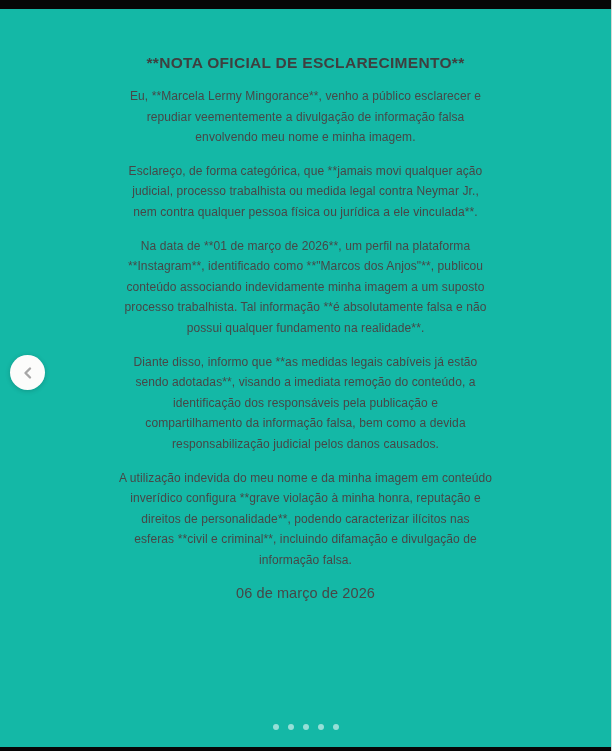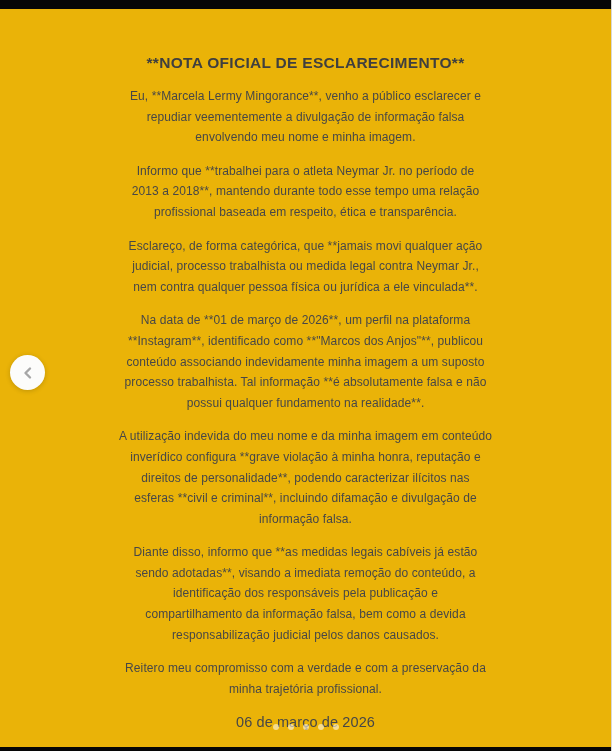--- a/index.html
+++ b/index.html
@@ -1,21 +1,21 @@
 <!DOCTYPE html>
 <html lang="pt"><head>
 <meta charset="utf-8">
 <style>
   html, body { margin: 0; padding: 0; background: #000; }
   .screen {
     position: relative;
     width: 612px;
     height: 751px;
     margin: 0 auto;
-    background: #eab308;
+    background: #14b8a6;
     overflow: hidden;
     box-sizing: border-box;
     border-right: 1px solid #d8d7d5;
     font-family: "Liberation Sans", sans-serif;
   }
   .frame-bar {
     position: absolute;
     left: 0; right: 0;
     background: #060606;
     z-index: 3;
@@ -98,43 +98,38 @@
 
 <div class="screen">
 
   <div class="frame-bar top"></div>
 
   <div class="note">
     <h1 class="note-title">**NOTA OFICIAL DE ESCLARECIMENTO**</h1>
     <p class="note-paragraph">Eu, **Marcela Lermy Mingorance**, venho a público esclarecer e
 repudiar veementemente a divulgação de informação falsa
 envolvendo meu nome e minha imagem.</p>
-    <p class="note-paragraph">Informo que **trabalhei para o atleta Neymar Jr. no período de
-2013 a 2018**, mantendo durante todo esse tempo uma relação
-profissional baseada em respeito, ética e transparência.</p>
     <p class="note-paragraph">Esclareço, de forma categórica, que **jamais movi qualquer ação
 judicial, processo trabalhista ou medida legal contra Neymar Jr.,
 nem contra qualquer pessoa física ou jurídica a ele vinculada**.</p>
     <p class="note-paragraph">Na data de **01 de março de 2026**, um perfil na plataforma
 **Instagram**, identificado como **"Marcos dos Anjos"**, publicou
 conteúdo associando indevidamente minha imagem a um suposto
 processo trabalhista. Tal informação **é absolutamente falsa e não
 possui qualquer fundamento na realidade**.</p>
+    <p class="note-paragraph">Diante disso, informo que **as medidas legais cabíveis já estão
+sendo adotadas**, visando a imediata remoção do conteúdo, a
+identificação dos responsáveis pela publicação e
+compartilhamento da informação falsa, bem como a devida
+responsabilização judicial pelos danos causados.</p>
     <p class="note-paragraph">A utilização indevida do meu nome e da minha imagem em conteúdo
 inverídico configura **grave violação à minha honra, reputação e
 direitos de personalidade**, podendo caracterizar ilícitos nas
 esferas **civil e criminal**, incluindo difamação e divulgação de
 informação falsa.</p>
-    <p class="note-paragraph">Diante disso, informo que **as medidas legais cabíveis já estão
-sendo adotadas**, visando a imediata remoção do conteúdo, a
-identificação dos responsáveis pela publicação e
-compartilhamento da informação falsa, bem como a devida
-responsabilização judicial pelos danos causados.</p>
-    <p class="note-paragraph">Reitero meu compromisso com a verdade e com a preservação da
-minha trajetória profissional.</p>
     <div class="note-signature">
       <span class="sig-line">06 de março de 2026</span>
     </div>
   </div>
 
   <button class="prev-button" aria-label="Previous">
     <span>
       <svg width="14" height="14" viewBox="0 0 14 14">
         <polyline points="9,2.5 4.5,7 9,11.5" fill="none" stroke="#a6a6a6" stroke-width="2.4" stroke-linecap="round" stroke-linejoin="round"></polyline>
       </svg>

